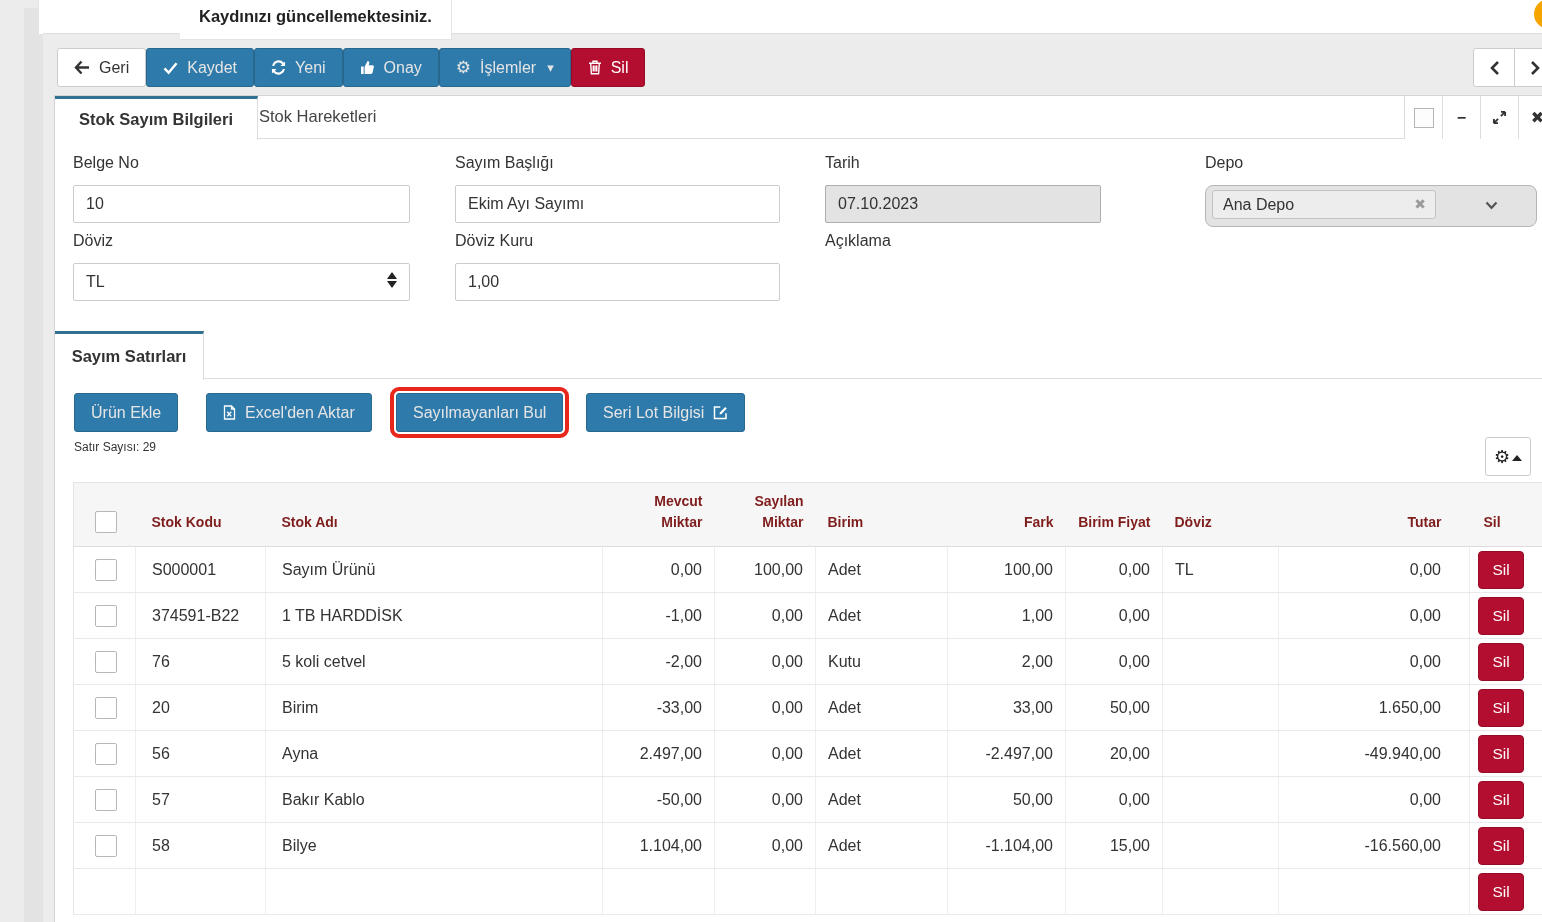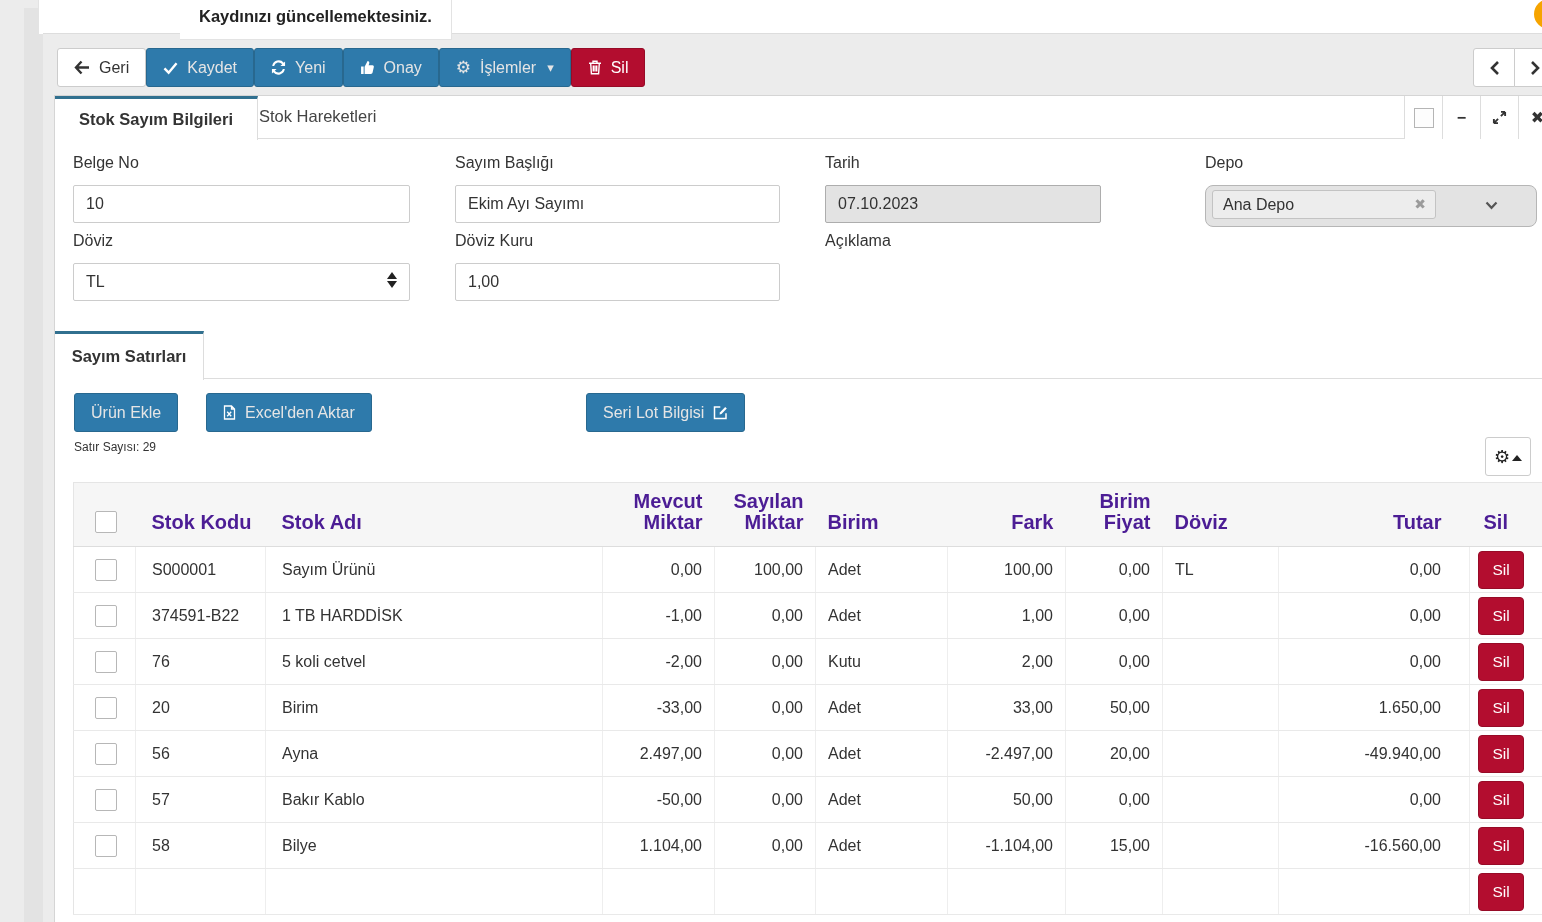--- a/index.html
+++ b/index.html
@@ -65,21 +65,21 @@
   .actions-row .btn { position: absolute; top: 0; }
   .annotated { outline: 4px solid #e8271c; outline-offset: 2px; }
   .row-count { position: absolute; left: 19px; top: 344px; font-size: 12px; color: #333; }
   .gear-btn { position: absolute; top: 341px; right: 25px; width: 46px; height: 39px; background: #fff; border: 1px solid #ccc; border-radius: 3px; display: flex; align-items: center; justify-content: center; cursor: pointer; color: #222; }
   .gear-btn .gear { font-size: 18px; }
   .gear-btn .tri { width: 0; height: 0; border-left: 5px solid transparent; border-right: 5px solid transparent; border-bottom: 6px solid #222; margin-left: 2px; margin-top: 2px; }
 
   
   .grid-wrap { position: absolute; left: 18px; top: 386px; width: 1483px; }
   table.grid { width: 100%; border-collapse: collapse; table-layout: fixed; border: 1px solid #e5e5e5; }
-  .grid th { background: #f6f6f6; font-weight: bold; color: #4c1d95; font-size: 20px; vertical-align: bottom; padding: 8px 12px 13px 12px; line-height: 21px; border-bottom: 1px solid #ddd; }
+  .grid th { background: #f6f6f6; font-weight: bold; color: #7f1d1d; font-size: 14px; vertical-align: bottom; padding: 8px 12px 13px 12px; line-height: 21px; border-bottom: 1px solid #ddd; }
   .grid td { height: 46px; border-bottom: 1px solid #e9e9e9; border-left: 1px solid #eee; font-size: 16px; color: #333; padding: 0 12px; background: #fff; }
   .grid td:first-child { border-left: none; }
   .grid .t-left { text-align: left; }
   .grid .t-right { text-align: right; }
   .grid td.c-kodu, .grid td.c-adi { padding-left: 16px; }
   .grid th.h-kodu, .grid th.h-adi { padding-left: 16px; }
   .grid .c-tutar, .grid .h-tutar { padding-right: 28px; }
   .grid .h-sil { padding-left: 14px; text-align: left; }
   .cb { display: inline-block; width: 22px; height: 22px; border: 1px solid #b7b7b7; border-radius: 2px; background: #fff; margin-left: 9px; vertical-align: middle; cursor: pointer; }
   .sil-btn { display: block; width: 46px; height: 38px; margin-left: -4px; background: #b30d2f; border: 1px solid #970b27; border-radius: 4px; color: #fff; font-size: 15.5px; font-family: inherit; cursor: pointer; }
@@ -210,20 +210,21 @@
 
     <div class="actions-row">
       <button class="btn btn-primary" style="left:19px;">Ürün Ekle</button>
       <button class="btn btn-primary" style="left:151px;">
         <svg class="icon-svg" width="13" height="15" viewBox="0 0 13 15">
             <path d="M1.5 1h7l3 3v10h-10z M8.5 1v3h3" stroke="#fff" stroke-width="1.3" fill="none"></path>
             <path d="M4.2 6.8l4 4.5 M8.2 6.8l-4 4.5" stroke="#fff" stroke-width="1.3" fill="none"></path>
           </svg>
         <span>Excel'den Aktar</span>
       </button>
+      <button class="btn btn-primary annotated" style="left:341px;">Sayılmayanları Bul</button>
       <button class="btn btn-primary" style="left:531px;">
         <span>Seri Lot Bilgisi</span>
         <svg class="icon-svg" width="15" height="15" viewBox="0 0 15 15">
             <path d="M13 8.2V13.5H1.5V2h5.8" stroke="#fff" stroke-width="1.5" fill="none"></path>
             <path d="M6.6 9.4l1.9-.4L13.8 3.6 12.2 2 6.9 7.4z" fill="#fff"></path>
           </svg>
       </button>
     </div>
 
     <div class="row-count">Satır Sayısı: 29</div>

